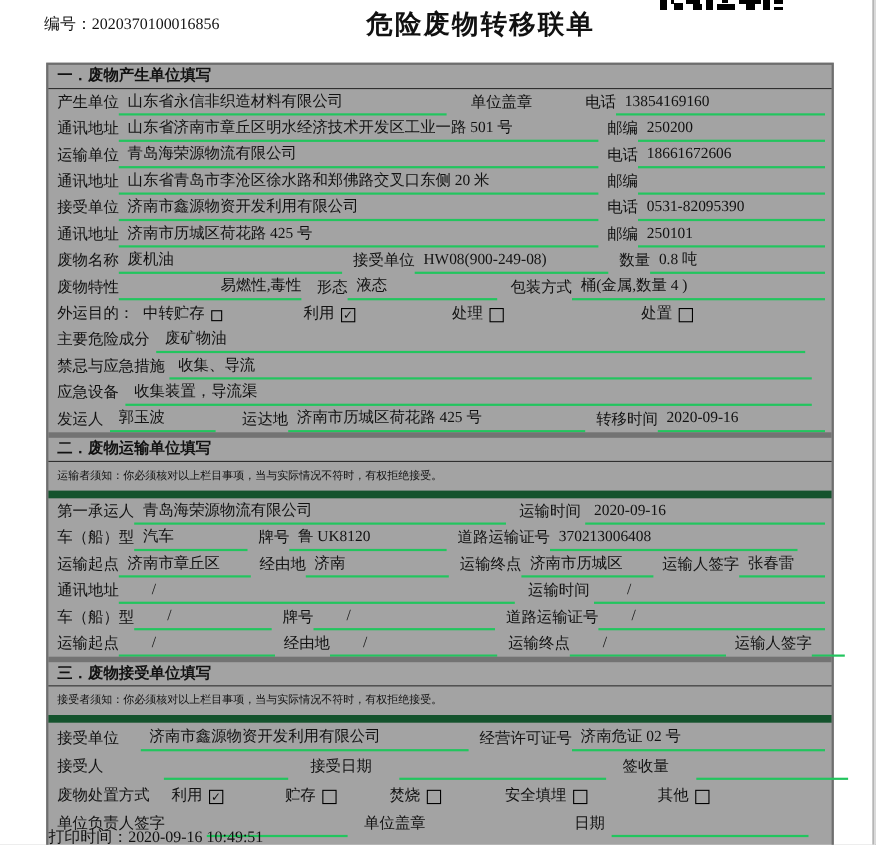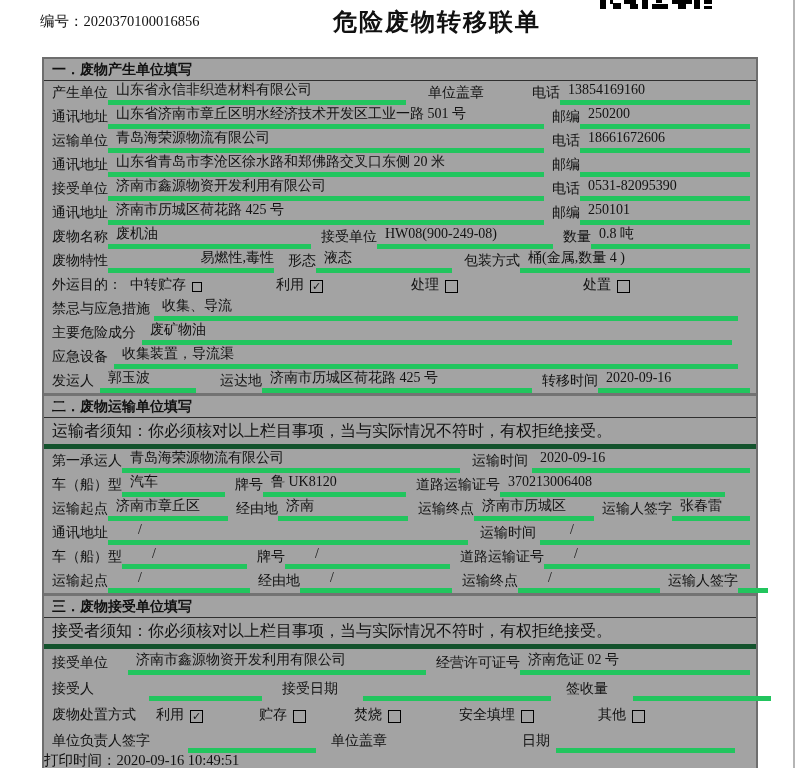--- a/index.html
+++ b/index.html
@@ -14,32 +14,32 @@
   .doc-title{position:absolute;left:333px;top:6px;font-size:24px;font-weight:bold;letter-spacing:2px;white-space:nowrap;}
   .form-table{
     position:absolute;left:42px;top:57px;width:716px;height:743px;box-sizing:border-box;
     border:2px solid #6e6e6e;background:#a3a3a3;display:flex;flex-direction:column;
   }
   .section-header{
     height:21px;line-height:21px;flex:0 0 auto;
     font-weight:bold;font-size:14px;padding-left:8px;
     border-bottom:1px solid #2f2f2f;white-space:nowrap;
   }
-  .section-header:not(:first-child){border-top:3px solid #737373;}
+  .section-header:not(:first-child){border-top:5px solid #737373;}
   .note-row{
-    height:26px;line-height:26px;flex:0 0 auto;font-size:16px;padding-left:8px;
-    border-bottom:5px solid #14532d;white-space:nowrap;
+    height:26px;line-height:26px;flex:0 0 auto;font-size:10px;padding-left:8px;
+    border-bottom:7px solid #14532d;white-space:nowrap;
   }
   .form-row{display:flex;align-items:flex-end;padding:0 6px 0 8px;flex:0 0 auto;}
   .form-row.s0{height:24px;}
   .form-row.s1{height:24px;}
   .form-row.s2{height:26px;}
   .lbl{white-space:nowrap;padding-bottom:3px;font-size:14px;flex:0 0 auto;}
   .fld{
-    border-bottom:5px solid #22c55e;padding:0 0 2px 8px;font-size:14px;
+    border-bottom:2px solid #22c55e;padding:0 0 2px 8px;font-size:14px;
     white-space:nowrap;overflow:hidden;height:17px;line-height:17px;
     flex:1 1 auto;min-width:0;
   }
   .fld.slash{padding-left:30px;}
   .cb{
     box-sizing:border-box;width:13px;height:13px;border:1px solid #000;
     display:flex;align-items:center;justify-content:center;
     font-size:11px;line-height:1;font-weight:bold;margin-bottom:4px;flex:0 0 auto;
     font-family:"DejaVu Sans",sans-serif;
   }
@@ -136,26 +136,26 @@
         <span class="lbl" style="margin-left: 8px;">中转贮存</span>
         <span class="cb s" style="margin-left: 6px;"></span>
         <span class="lbl" style="margin-left: 74px;">利用</span>
         <span class="cb" style="margin-left: 6px;">✓</span>
         <span class="lbl" style="margin-left: 88px;">处理</span>
         <span class="cb" style="margin-left: 6px;"></span>
         <span class="lbl" style="margin-left: 125px;">处置</span>
         <span class="cb" style="margin-left: 6px;"></span>
       </div>
       <div class="form-row s0">
+        <span class="lbl">主要危险成分</span>
+        <span class="fld" style="margin-left: 6px; margin-right: 18px;">废矿物油</span>
+      </div>
+      <div class="form-row s0">
         <span class="lbl">禁忌与应急措施</span>
         <span class="fld" style="margin-left: 4px; margin-right: 12px;">收集、导流</span>
-      </div>
-      <div class="form-row s0">
-        <span class="lbl">主要危险成分</span>
-        <span class="fld" style="margin-left: 6px; margin-right: 18px;">废矿物油</span>
       </div>
       <div class="form-row s0">
         <span class="lbl">应急设备</span>
         <span class="fld" style="margin-left: 6px; margin-right: 12px;">收集装置，导流渠</span>
       </div>
       <div class="form-row s0">
         <span class="lbl">发运人</span>
         <span class="fld" style="flex: 0 0 88px; width: 88px; margin-left: 6px;">郭玉波</span>
         <span class="lbl" style="margin-left: 24px;">运达地</span>
         <span class="fld" style="flex: 0 0 262px; width: 262px;">济南市历城区荷花路 425 号</span>

